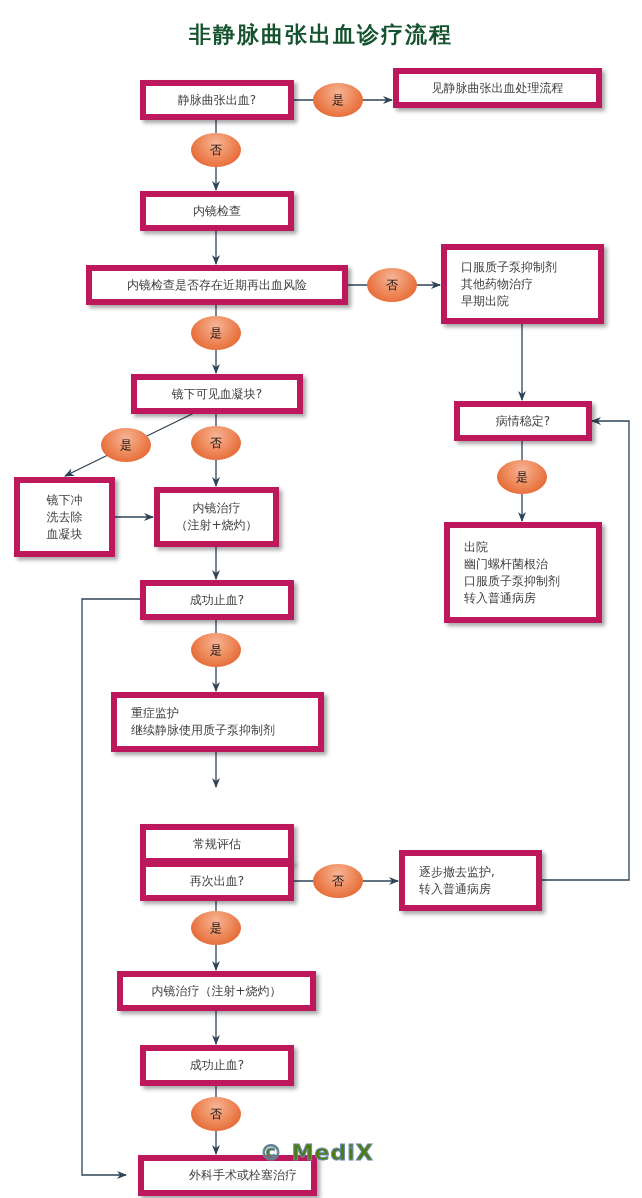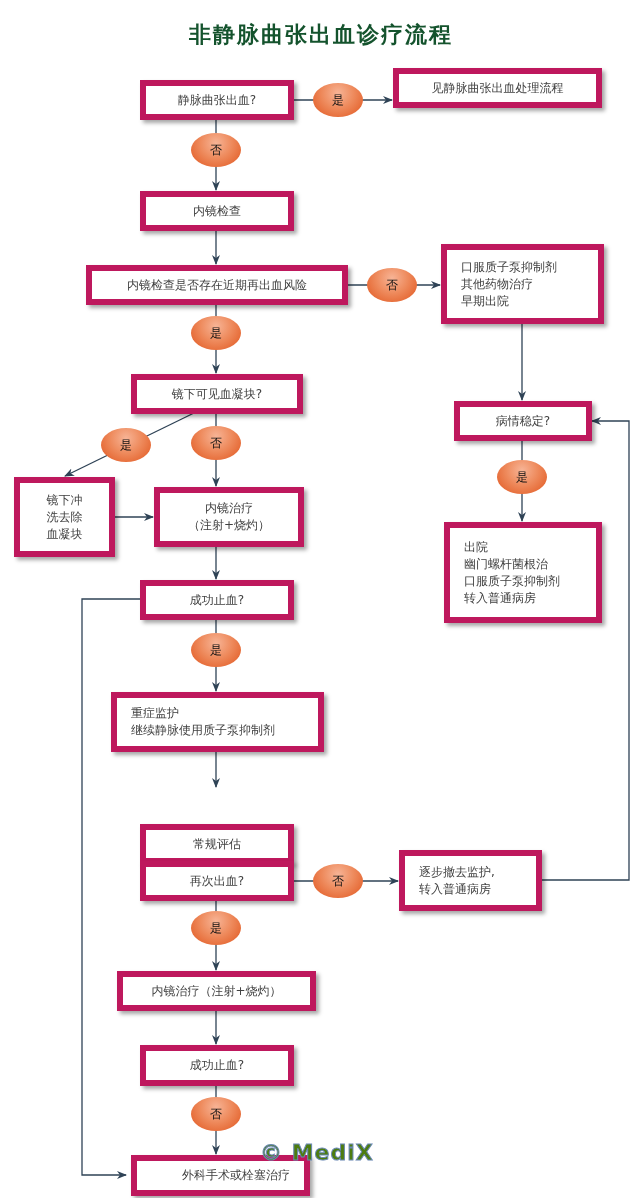--- a/index.html
+++ b/index.html
@@ -74,21 +74,21 @@
 早期出院</span>
   </div>
 <div class="box" style="left:131px;top:374px;width:172px;height:40px;">
     <span>镜下可见血凝块?</span>
   </div>
 <div class="box" style="left:14px;top:477px;width:101px;height:80px;">
     <span class="lines">镜下冲
 洗去除
 血凝块</span>
   </div>
-<div class="box" style="left:154px;top:487px;width:150px;height:60px;">
+<div class="box" style="left:154px;top:487px;width:125px;height:60px;">
     <span class="lines">内镜治疗
 （注射+烧灼）</span>
   </div>
 <div class="box" style="left:454px;top:401px;width:138px;height:40px;">
     <span>病情稳定?</span>
   </div>
 <div class="box left-align" style="left:444px;top:522px;width:158px;height:101px;">
     <span class="lines">出院
 幽门螺杆菌根治
 口服质子泵抑制剂
@@ -110,21 +110,21 @@
 <div class="box left-align" style="left:399px;top:850px;width:143px;height:61px;">
     <span class="lines">逐步撤去监护,
 转入普通病房</span>
   </div>
 <div class="box" style="left:117px;top:971px;width:199px;height:40px;">
     <span>内镜治疗（注射+烧灼）</span>
   </div>
 <div class="box" style="left:140px;top:1045px;width:154px;height:41px;">
     <span>成功止血?</span>
   </div>
-<div class="box" style="left:131px;top:1155px;width:179px;height:41px;padding-left:31px;">
+<div class="box" style="left:138px;top:1155px;width:179px;height:41px;padding-left:31px;">
     <span>外科手术或栓塞治疗</span>
   </div>
 
 <div class="oval" style="left:313px;top:83px;">是</div>
 <div class="oval" style="left:191px;top:133px;">否</div>
 <div class="oval" style="left:367px;top:268px;">否</div>
 <div class="oval" style="left:191px;top:316px;">是</div>
 <div class="oval" style="left:101px;top:428px;">是</div>
 <div class="oval" style="left:191px;top:426px;">否</div>
 <div class="oval" style="left:497px;top:460px;">是</div>

